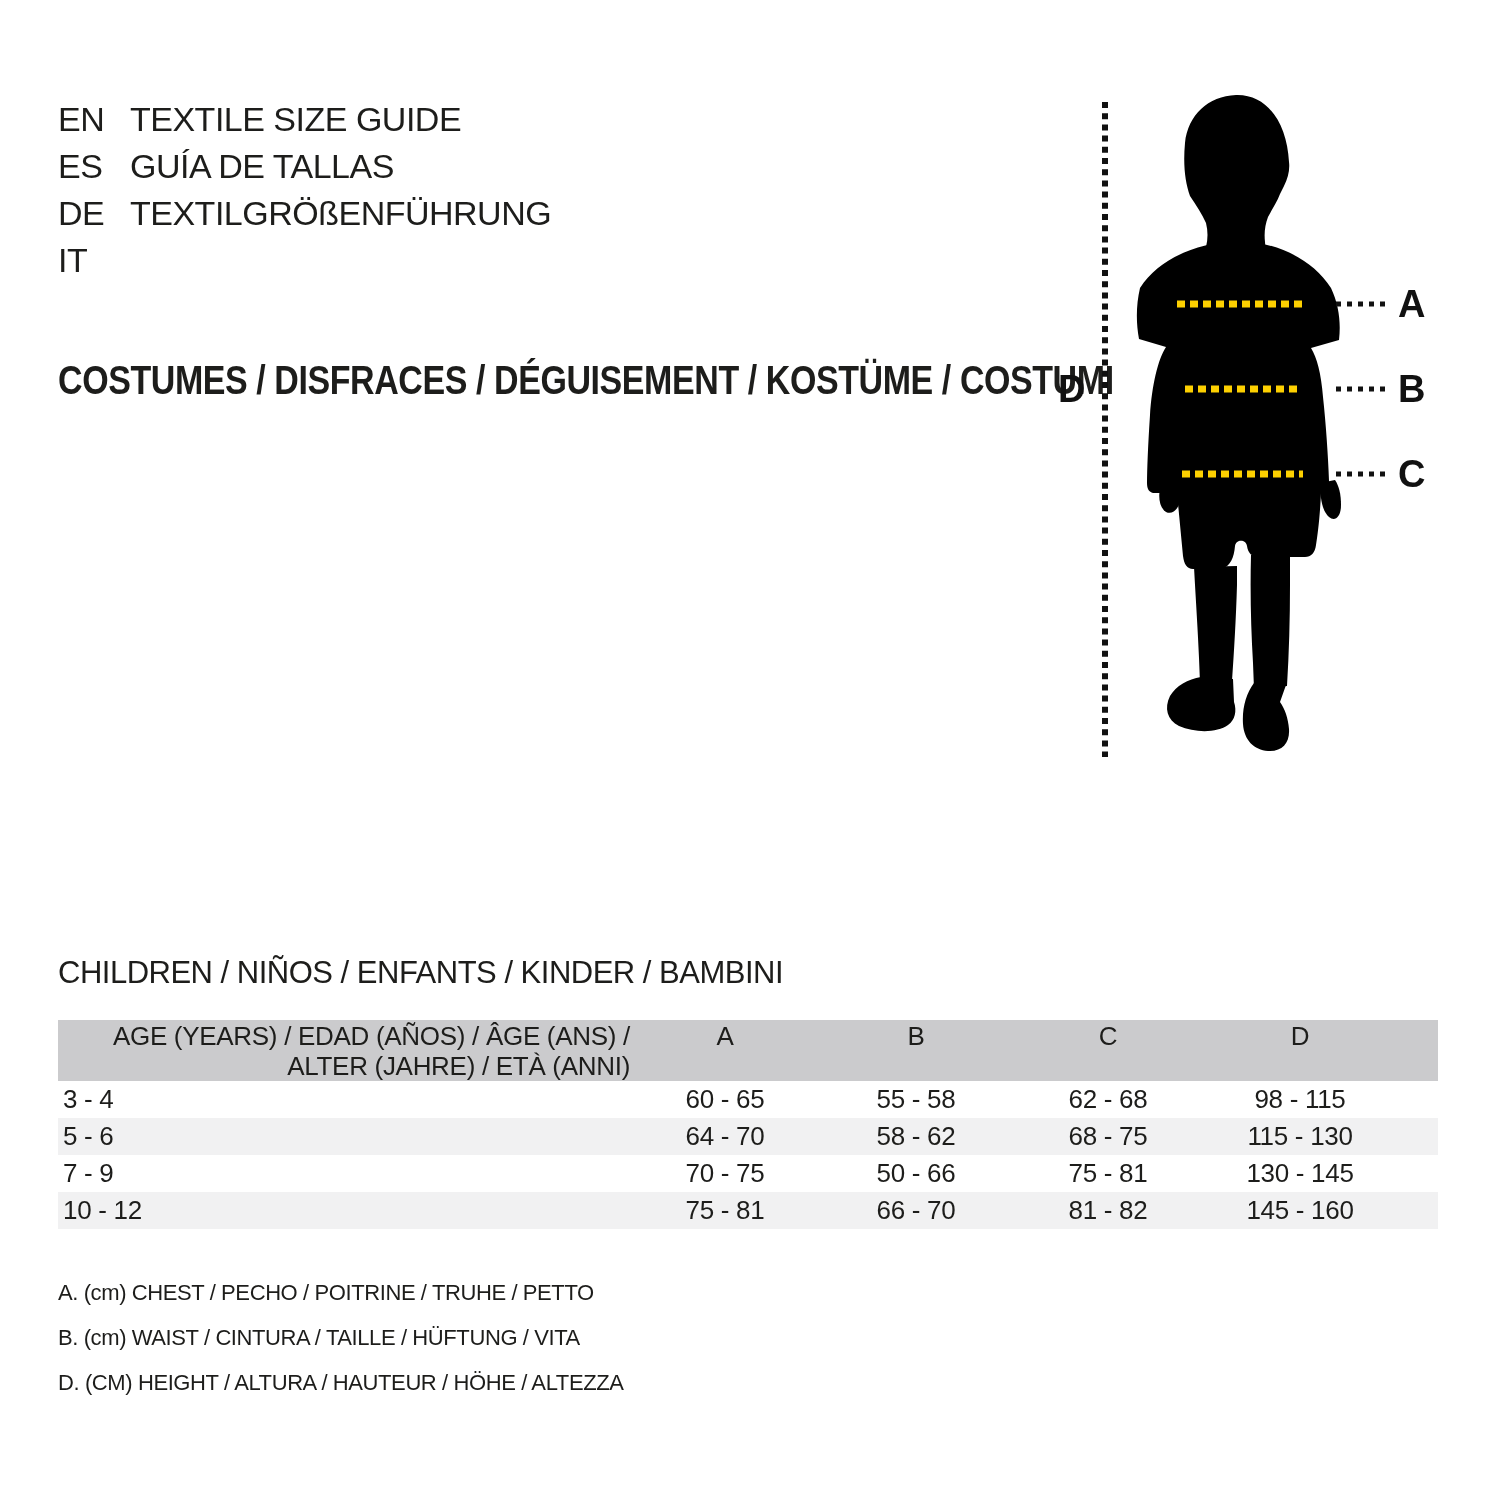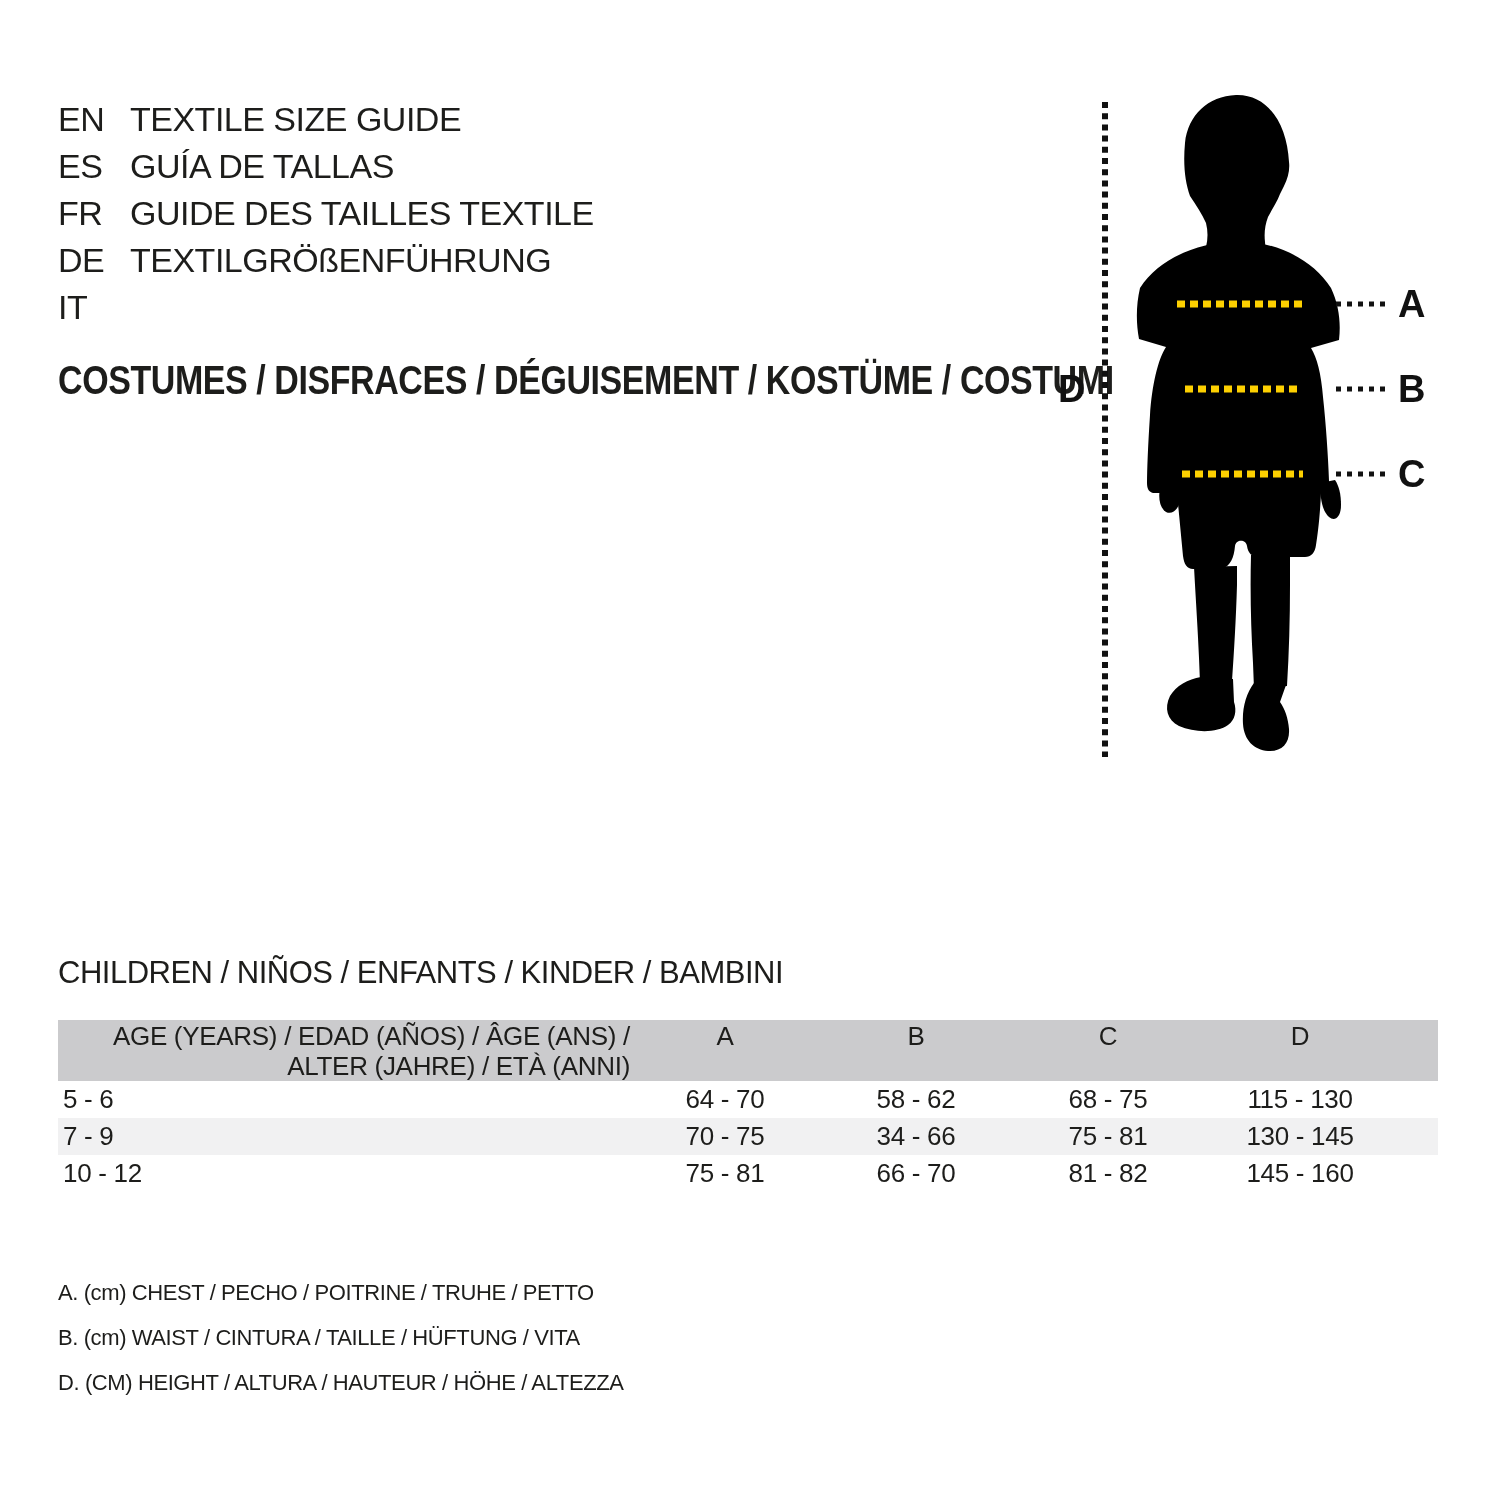--- a/index.html
+++ b/index.html
@@ -47,24 +47,20 @@
 <div class="page">
 
   <section class="languages">
     <div class="lang-row">
       <span class="lang-code">EN</span>
       <span class="lang-label">TEXTILE SIZE GUIDE</span>
     </div>
     <div class="lang-row">
       <span class="lang-code">ES</span>
       <span class="lang-label">GUÍA DE TALLAS</span>
-    </div>
-    <div class="lang-row">
-      <span class="lang-code">FR</span>
-      <span class="lang-label">GUIDE DES TAILLES TEXTILE</span>
     </div>
     <div class="lang-row">
       <span class="lang-code">DE</span>
       <span class="lang-label">TEXTILGRÖßENFÜHRUNG</span>
     </div>
     <div class="lang-row">
       <span class="lang-code">IT</span>
     </div>
   </section>
 
@@ -128,30 +124,37 @@
           <div>ALTER (JAHRE) / ETÀ (ANNI)</div>
         </th>
         <th>A</th>
         <th>B</th>
         <th>C</th>
         <th>D</th>
       </tr>
     </thead>
     <tbody>
       <tr>
+        <td class="age">3 - 4</td>
+        <td>60 - 65</td>
+        <td>55 - 58</td>
+        <td>62 - 68</td>
+        <td>98 - 115</td>
+      </tr>
+      <tr>
         <td class="age">5 - 6</td>
         <td>64 - 70</td>
         <td>58 - 62</td>
         <td>68 - 75</td>
         <td>115 - 130</td>
       </tr>
       <tr>
         <td class="age">7 - 9</td>
         <td>70 - 75</td>
-        <td>34 - 66</td>
+        <td>50 - 66</td>
         <td>75 - 81</td>
         <td>130 - 145</td>
       </tr>
       <tr>
         <td class="age">10 - 12</td>
         <td>75 - 81</td>
         <td>66 - 70</td>
         <td>81 - 82</td>
         <td>145 - 160</td>
       </tr>

